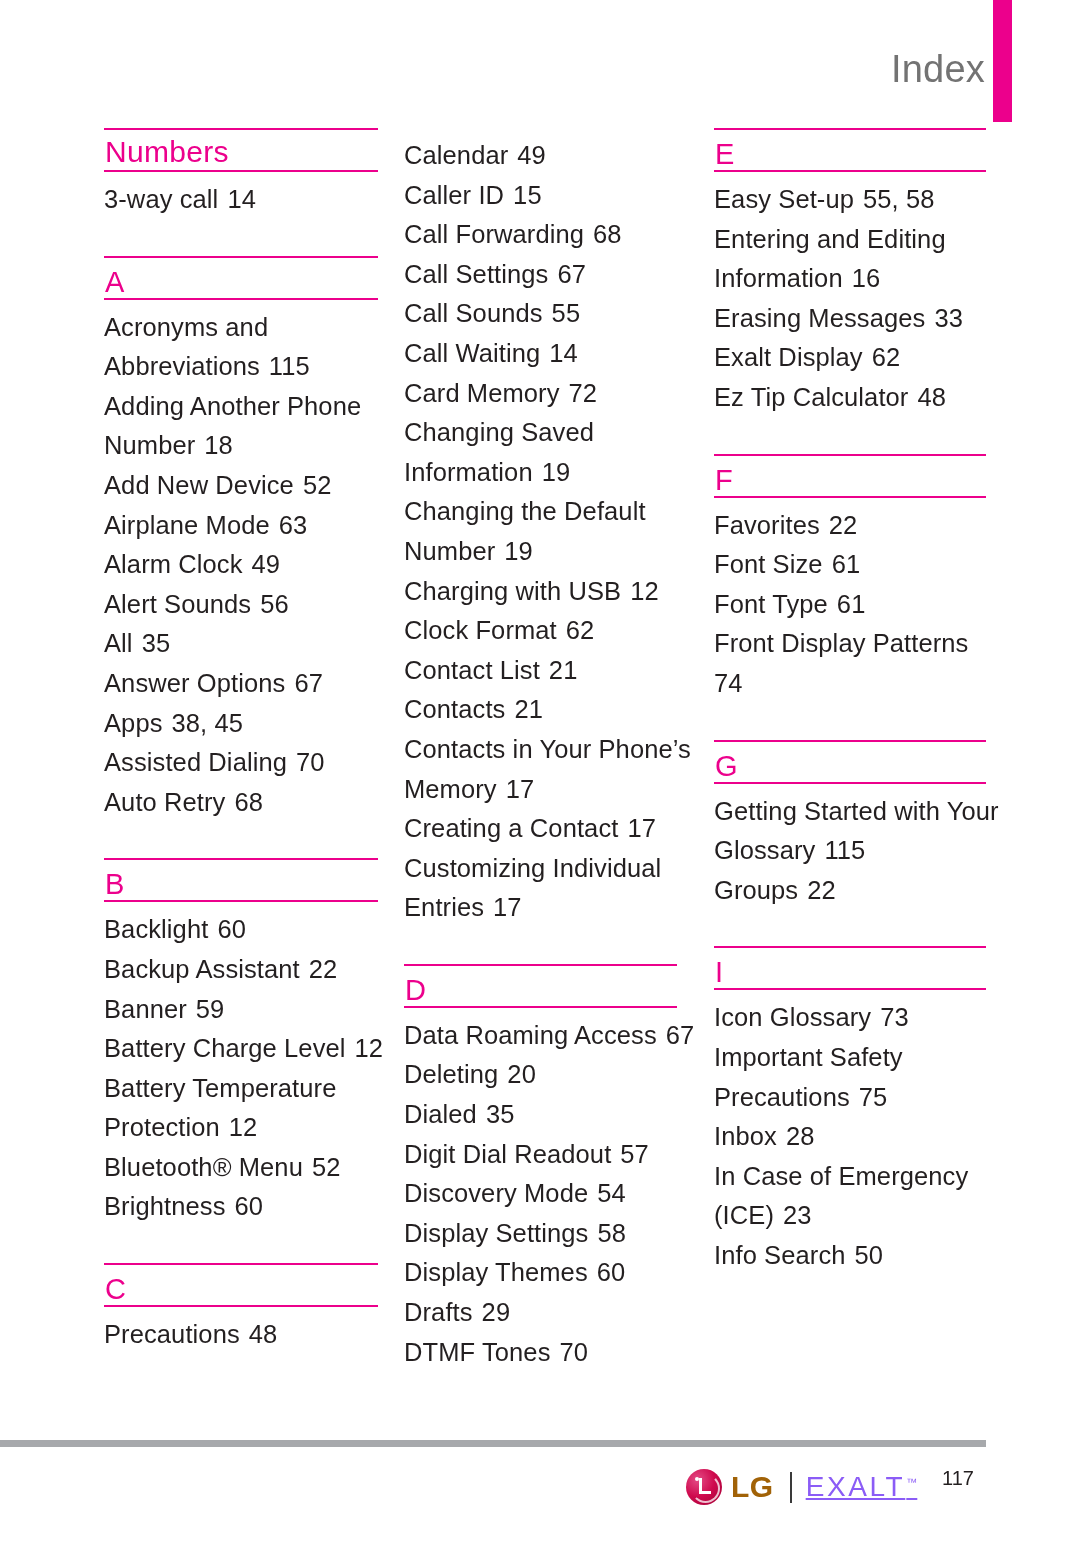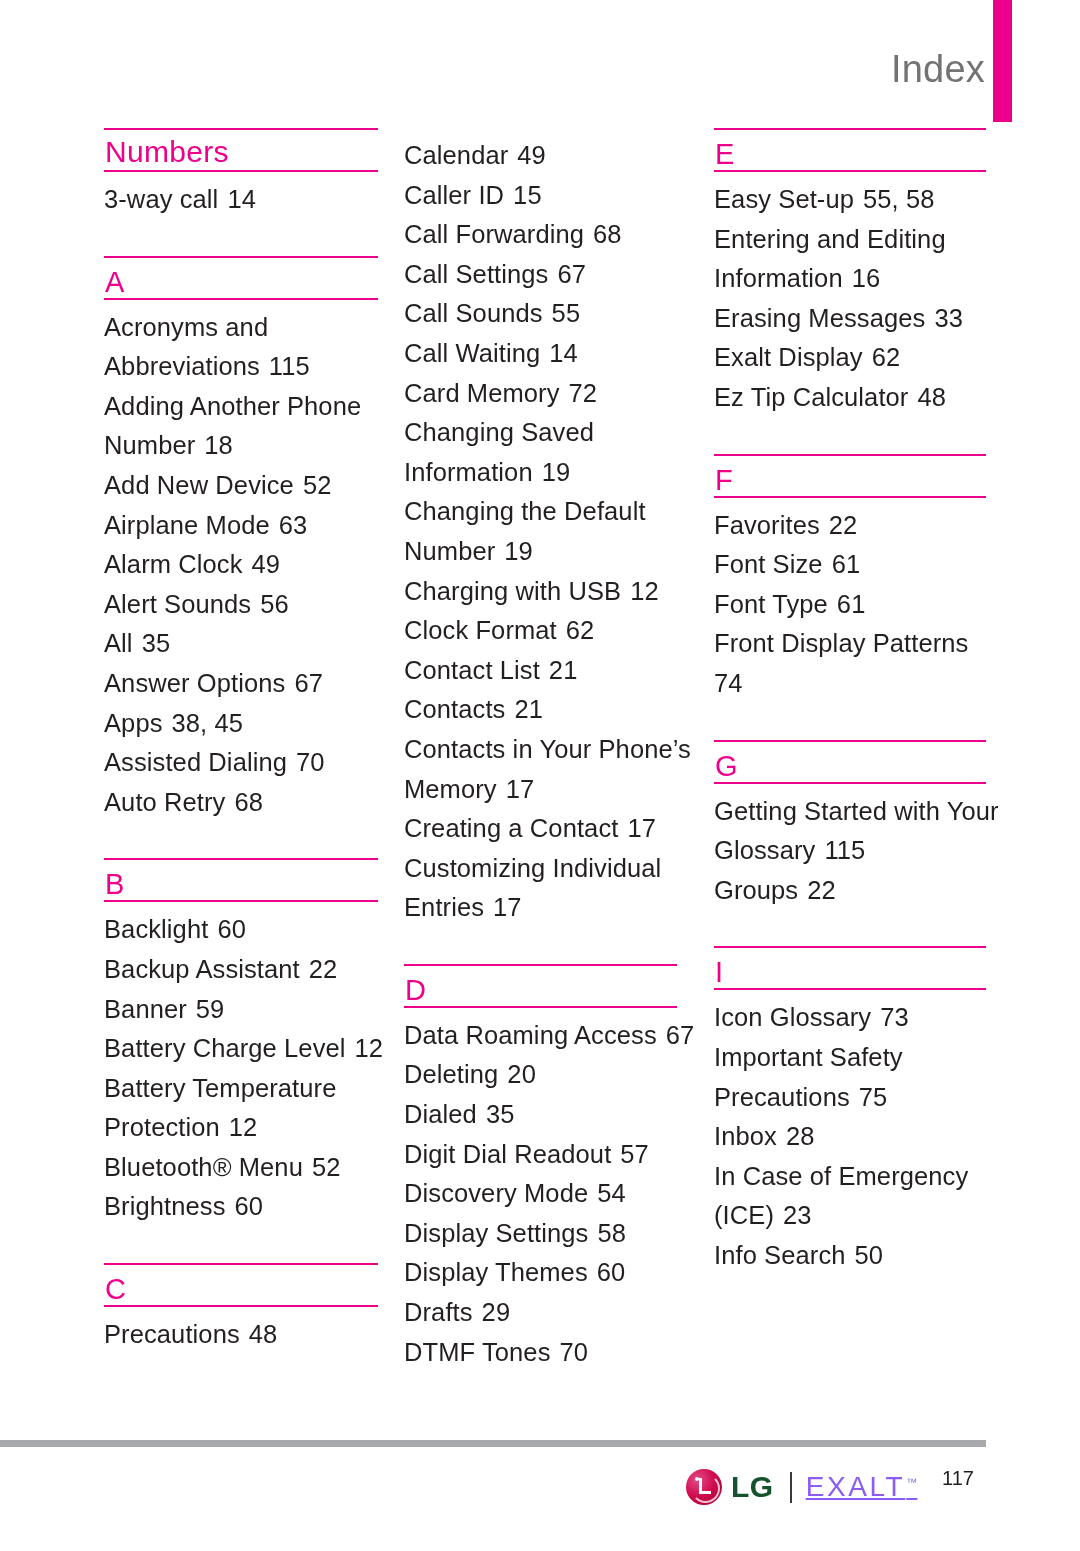--- a/index.html
+++ b/index.html
@@ -172,21 +172,21 @@
     border: 2px solid rgba(255,255,255,0.75);
     border-radius: 50%;
     border-left-color: transparent;
     border-top-color: transparent;
   }
   #lg-wordmark {
     margin-left: 9px;
     font-size: 30px;
     font-weight: bold;
     letter-spacing: 0.5px;
-    color: #14532d;
+    color: #a16207;
     line-height: 1;
   }
   #lg-divider {
     margin: 0 14px 0 16px;
     width: 2px;
     height: 31px;
     background: #3a3a3a;
   }
   #exalt-wordmark {
     font-size: 28px;

